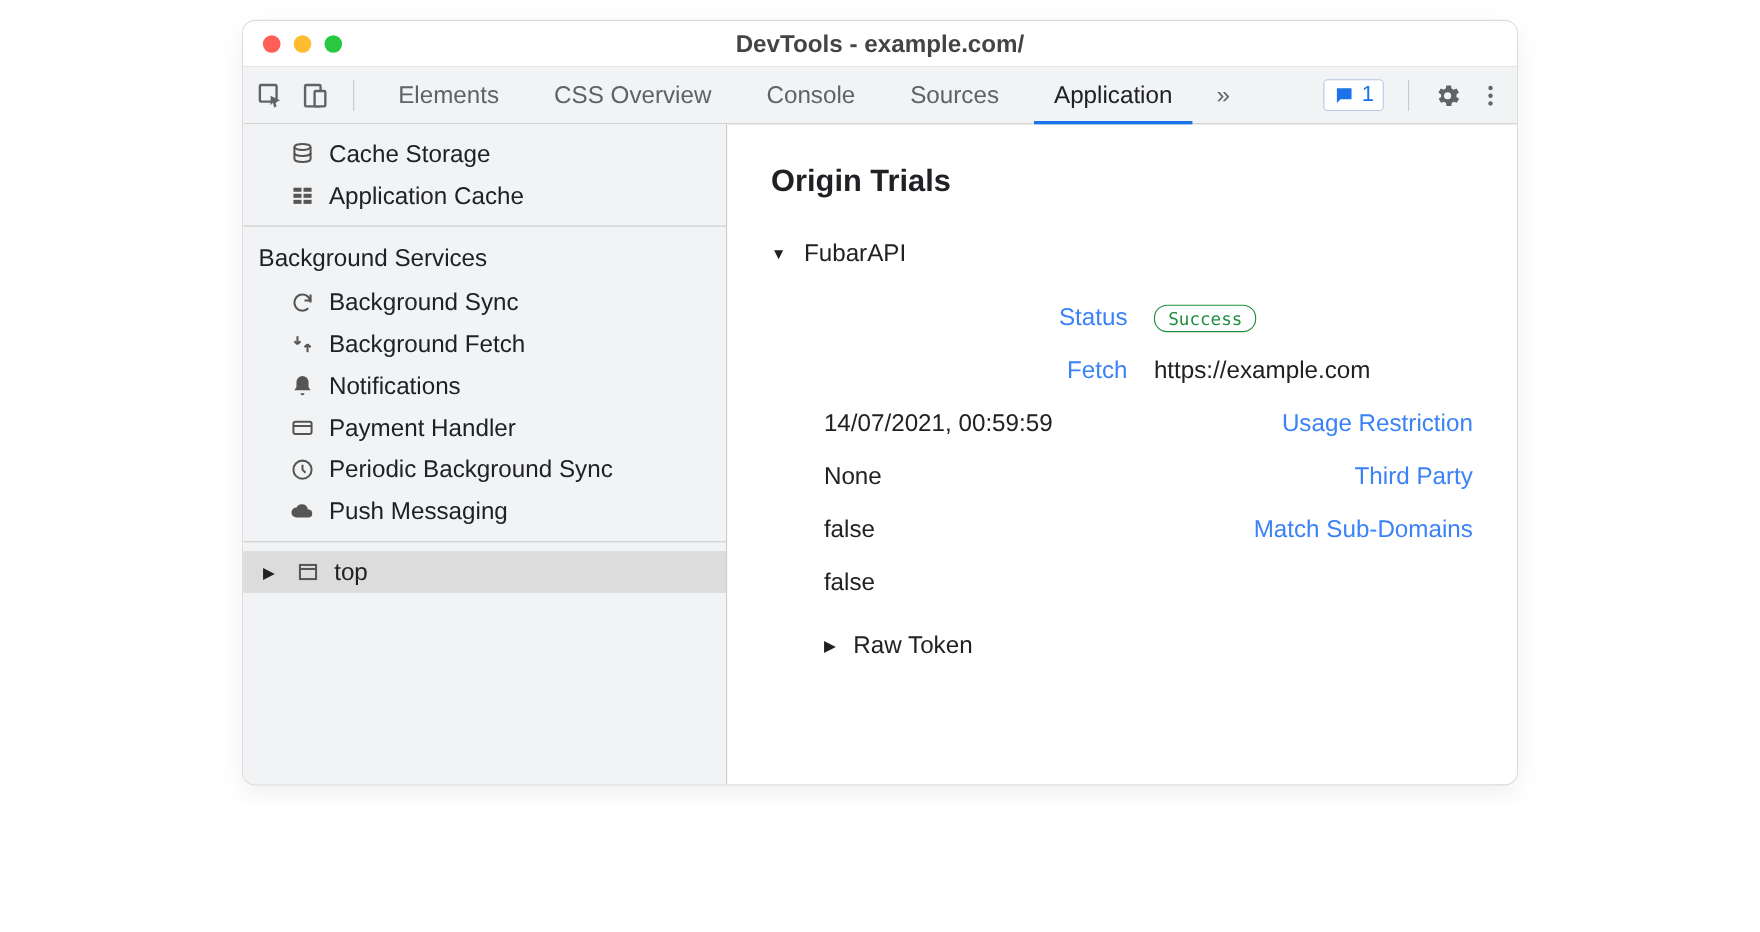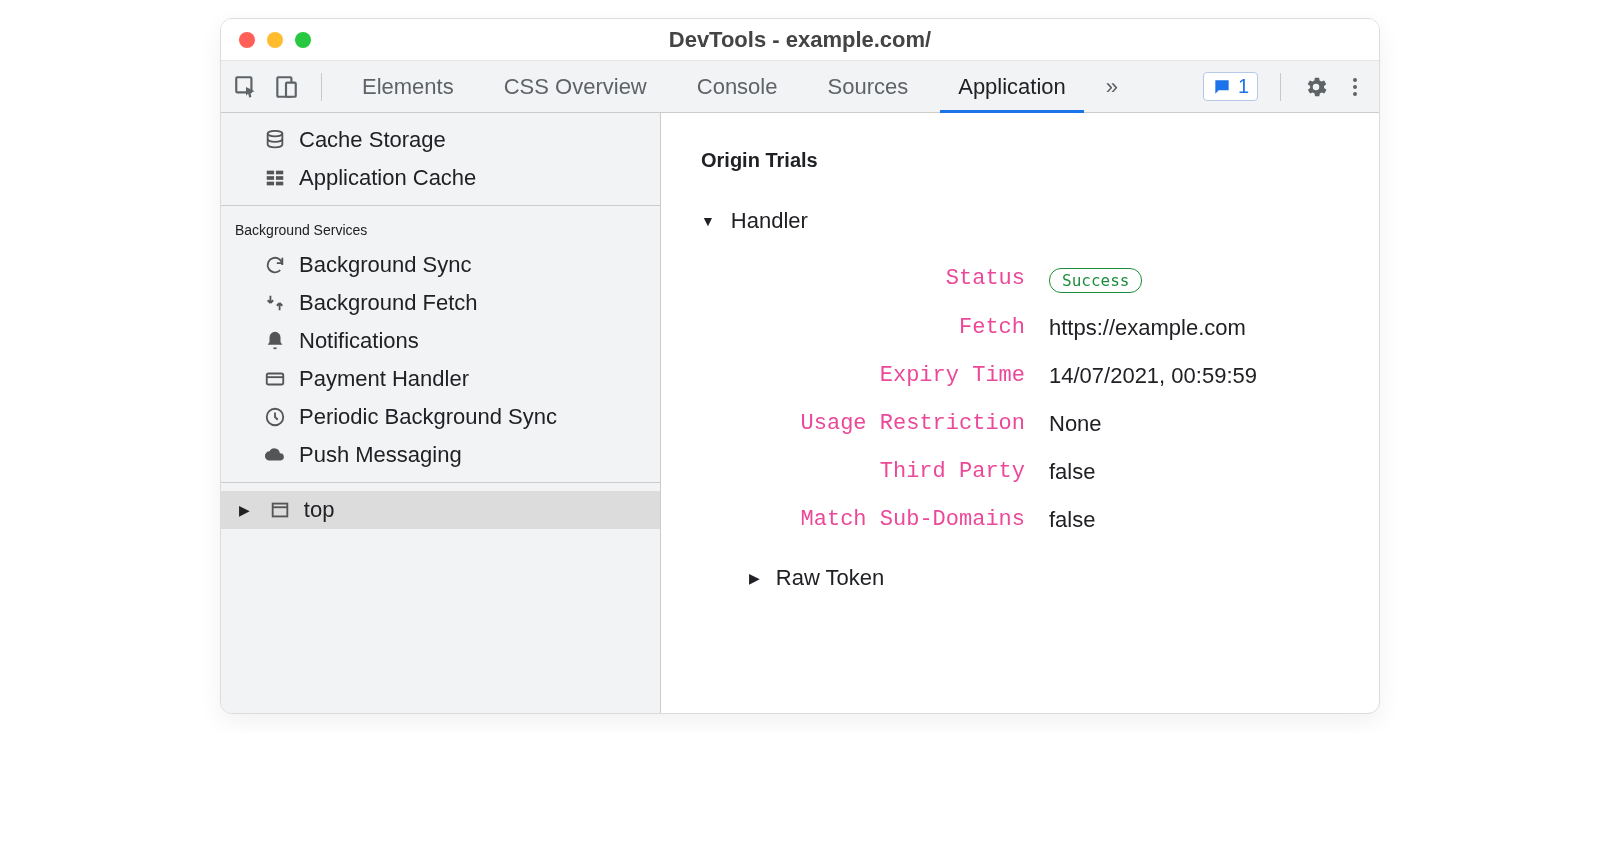--- a/index.html
+++ b/index.html
@@ -86,21 +86,21 @@
     overflow: hidden;
     font-size: 22px;
     color: #202124;
   }
   .side-group {
     border-bottom: 1px solid #ccc;
     padding: 8px 0;
   }
   .side-header {
     padding: 8px 14px;
-    font-size: 14px;
+    font-size: 22px;
     color: #202124;
   }
   .side-item {
     display:flex; align-items:center; gap: 12px;
     padding: 6px 14px 6px 42px;
     cursor: pointer;
   }
   .side-item .icon { width: 24px; display:flex; justify-content:center; color:#555; }
   .side-item.selected {
     background: #dcdcdc;
@@ -110,41 +110,41 @@
     font-size: 14px;
     color: #202124;
     margin-right: 6px;
   }
   .main {
     flex: 1;
     padding: 24px 40px;
     overflow: auto;
   }
   .main h2 {
-    font-size: 20px;
+    font-size: 28px;
     font-weight: 700;
     margin: 12px 0 32px;
     color: #202124;
   }
   .tree-node {
     font-size: 22px;
     color: #202124;
   }
   .tree-row {
     display:flex; align-items:center; gap:8px;
     padding: 4px 0;
   }
   .kv {
     display: grid;
     grid-template-columns: 300px auto;
     row-gap: 22px;
     margin: 28px 0 28px 24px;
     font-size: 22px;
   }
-  .kv .k { text-align: right; color: #ec4899; font-family: Liberation Mono, monospace; }
+  .kv .k { text-align: right; color: #3b82f6; }
   .kv .v { padding-left: 24px; color: #202124; }
   .pill {
     display:inline-block;
     border: 1px solid #1e8e3e;
     color: #1e8e3e;
     font-size: 16px;
     padding: 2px 12px;
     border-radius: 12px;
     font-family: ui-monospace, Menlo, monospace;
   }
@@ -313,31 +313,30 @@
         </div>
       </div>
 
     </div>
 
     <div class="main">
       <h2>Origin Trials</h2>
 
       <div class="tree-node">
         <div class="tree-row tri-down">
-          <span>Handler</span>
+          <span>FubarAPI</span>
         </div>
 
         <div class="kv">
           <div class="k">Status</div>
           <div class="v"><span class="pill">Success</span></div>
 
           <div class="k">Fetch</div>
           <div class="v">https://example.com</div>
 
-          <div class="k">Expiry Time</div>
           <div class="v">14/07/2021, 00:59:59</div>
 
           <div class="k">Usage Restriction</div>
           <div class="v">None</div>
 
           <div class="k">Third Party</div>
           <div class="v">false</div>
 
           <div class="k">Match Sub-Domains</div>
           <div class="v">false</div>

